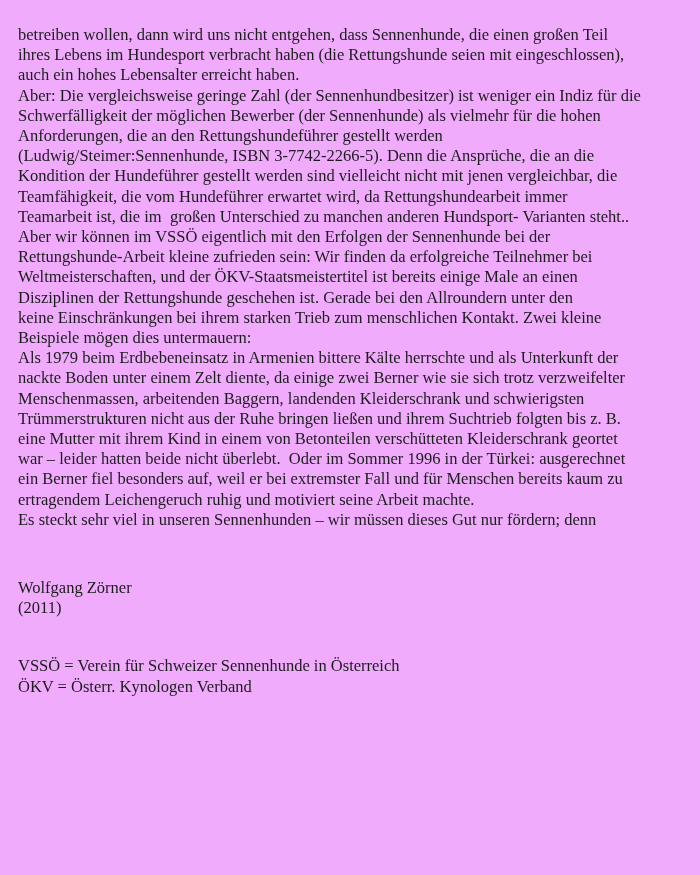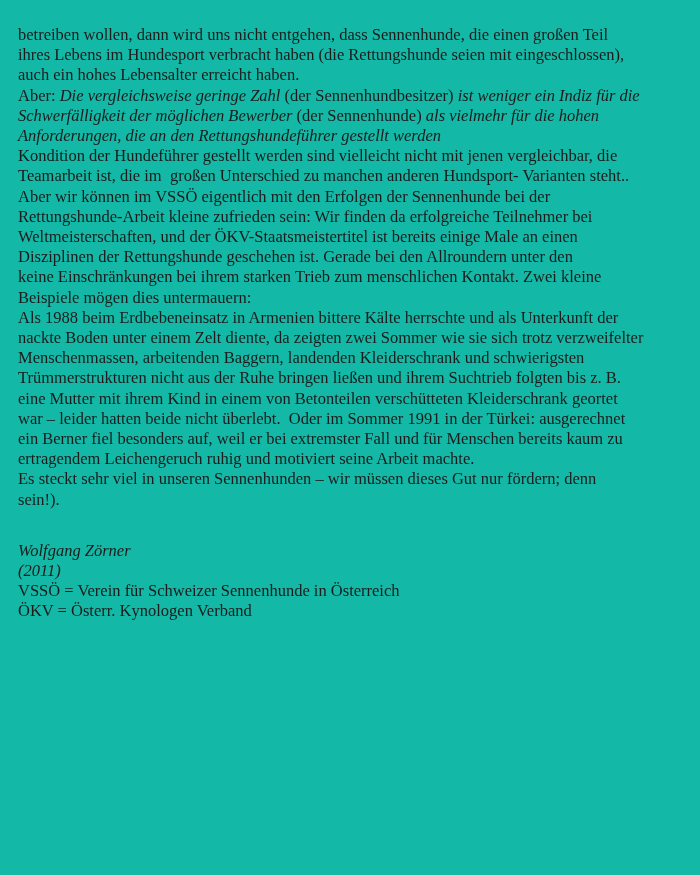--- a/index.html
+++ b/index.html
@@ -6,66 +6,67 @@
   body {
     width: 700px;
     height: 875px;
     background: #ffffff;
     overflow: hidden;
   }
   .page {
     box-sizing: border-box;
     width: 700px;
     height: 875px;
-    background: #14b8a6;
+    background: #f0abfc;
     padding: 25px 10px 0 18px;
     font-family: "Liberation Serif", "DejaVu Serif", serif;
     font-size: 16.5px;
     line-height: 20.2px;
     color: #1c1c1c;
   }
   .line {
     white-space: pre;
     min-height: 20.2px;
   }
   .seg { font-style: normal; }
-  .seg.italic { font-style: italic; }
-  .author-block { margin-top: 31px; font-style: italic; }
-  .abbrev-block { }
+  .seg.italic { }
+  .author-block { margin-top: 48px; }
+  .abbrev-block { margin-top: 38px; }
 </style>
 </head>
 <body>
 
 <div class="page">
 
   <div>
       <div class="line"><span class="seg">betreiben wollen, dann wird uns nicht entgehen, dass Sennenhunde, die einen großen Teil</span></div>
       <div class="line"><span class="seg">ihres Lebens im Hundesport verbracht haben (die Rettungshunde seien mit eingeschlossen),</span></div>
       <div class="line"><span class="seg">auch ein hohes Lebensalter erreicht haben.</span></div>
       <div class="line"><span class="seg">Aber: </span><span class="seg italic">Die vergleichsweise geringe Zahl</span><span class="seg"> (der Sennenhundbesitzer) </span><span class="seg italic">ist weniger ein Indiz für die</span></div>
       <div class="line"><span class="seg italic">Schwerfälligkeit der möglichen Bewerber</span><span class="seg"> (der Sennenhunde) </span><span class="seg italic">als vielmehr für die hohen</span></div>
       <div class="line"><span class="seg italic">Anforderungen, die an den Rettungshundeführer gestellt werden</span></div>
+      <div class="line"><span class="seg">(Ludwig/Steimer:Sennenhunde, ISBN 3-7742-2266-5). Denn die Ansprüche, die an die</span></div>
       <div class="line"><span class="seg">Kondition der Hundeführer gestellt werden sind vielleicht nicht mit jenen vergleichbar, die</span></div>
+      <div class="line"><span class="seg">Teamfähigkeit, die vom Hundeführer erwartet wird, da Rettungshundearbeit immer</span></div>
       <div class="line"><span class="seg">Teamarbeit ist, die im  großen Unterschied zu manchen anderen Hundsport- Varianten steht..</span></div>
       <div class="line"><span class="seg">Aber wir können im VSSÖ eigentlich mit den Erfolgen der Sennenhunde bei der</span></div>
       <div class="line"><span class="seg">Rettungshunde-Arbeit kleine zufrieden sein: Wir finden da erfolgreiche Teilnehmer bei</span></div>
       <div class="line"><span class="seg">Weltmeisterschaften, und der ÖKV-Staatsmeistertitel ist bereits einige Male an einen</span></div>
       <div class="line"><span class="seg">Disziplinen der Rettungshunde geschehen ist. Gerade bei den Allroundern unter den</span></div>
       <div class="line"><span class="seg">keine Einschränkungen bei ihrem starken Trieb zum menschlichen Kontakt. Zwei kleine</span></div>
       <div class="line"><span class="seg">Beispiele mögen dies untermauern:</span></div>
-      <div class="line"><span class="seg">Als 1988 beim Erdbebeneinsatz in Armenien bittere Kälte herrschte und als Unterkunft der</span></div>
-      <div class="line"><span class="seg">nackte Boden unter einem Zelt diente, da zeigten zwei Sommer wie sie sich trotz verzweifelter</span></div>
+      <div class="line"><span class="seg">Als 1979 beim Erdbebeneinsatz in Armenien bittere Kälte herrschte und als Unterkunft der</span></div>
+      <div class="line"><span class="seg">nackte Boden unter einem Zelt diente, da einige zwei Berner wie sie sich trotz verzweifelter</span></div>
       <div class="line"><span class="seg">Menschenmassen, arbeitenden Baggern, landenden Kleiderschrank und schwierigsten</span></div>
       <div class="line"><span class="seg">Trümmerstrukturen nicht aus der Ruhe bringen ließen und ihrem Suchtrieb folgten bis z. B.</span></div>
       <div class="line"><span class="seg">eine Mutter mit ihrem Kind in einem von Betonteilen verschütteten Kleiderschrank geortet</span></div>
-      <div class="line"><span class="seg">war – leider hatten beide nicht überlebt.  Oder im Sommer 1991 in der Türkei: ausgerechnet</span></div>
+      <div class="line"><span class="seg">war – leider hatten beide nicht überlebt.  Oder im Sommer 1996 in der Türkei: ausgerechnet</span></div>
       <div class="line"><span class="seg">ein Berner fiel besonders auf, weil er bei extremster Fall und für Menschen bereits kaum zu</span></div>
       <div class="line"><span class="seg">ertragendem Leichengeruch ruhig und motiviert seine Arbeit machte.</span></div>
       <div class="line"><span class="seg">Es steckt sehr viel in unseren Sennenhunden – wir müssen dieses Gut nur fördern; denn</span></div>
-      <div class="line"><span class="seg">sein!).</span></div>
     </div>
 
   <div class="author-block">
     <div class="line">Wolfgang Zörner</div>
     <div class="line">(2011)</div>
   </div>
 
   <div class="abbrev-block">
     <div class="line">VSSÖ = Verein für Schweizer Sennenhunde in Österreich</div>
     <div class="line">ÖKV = Österr. Kynologen Verband</div>

